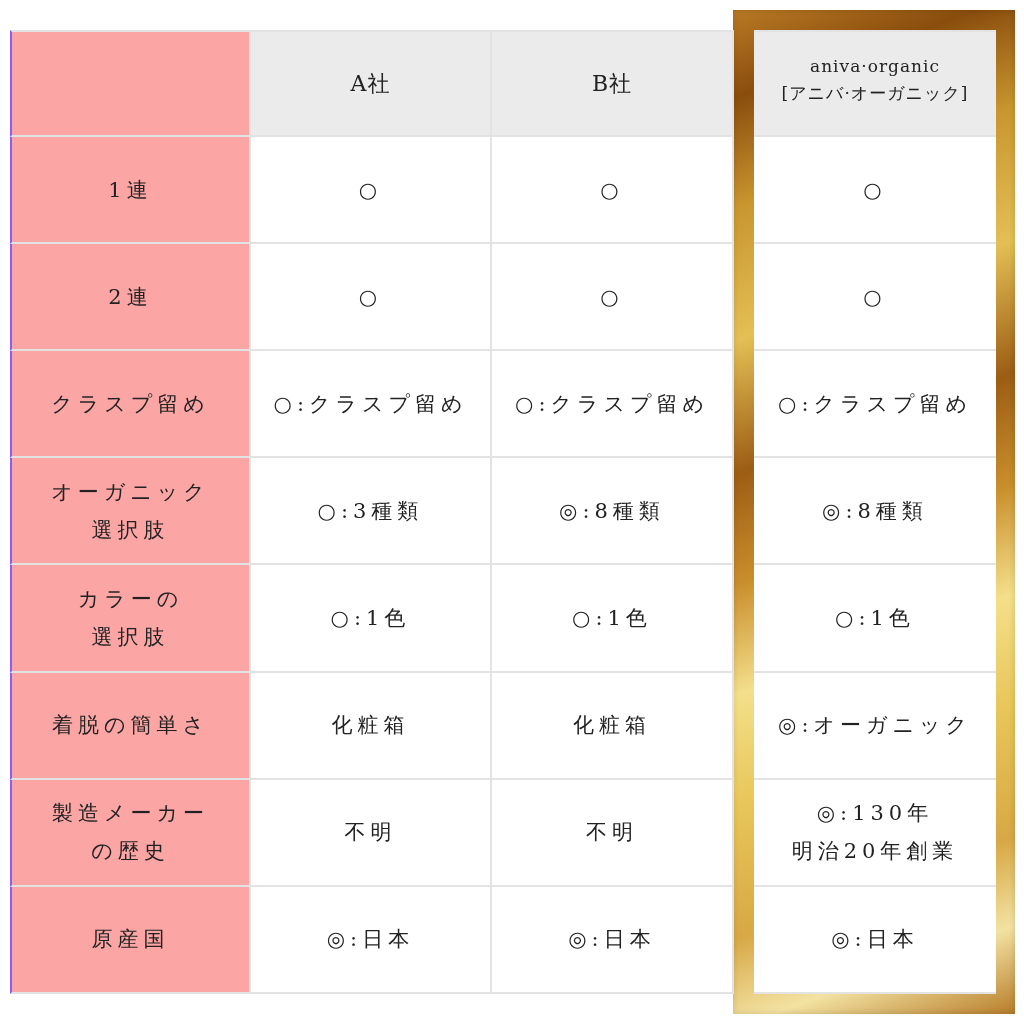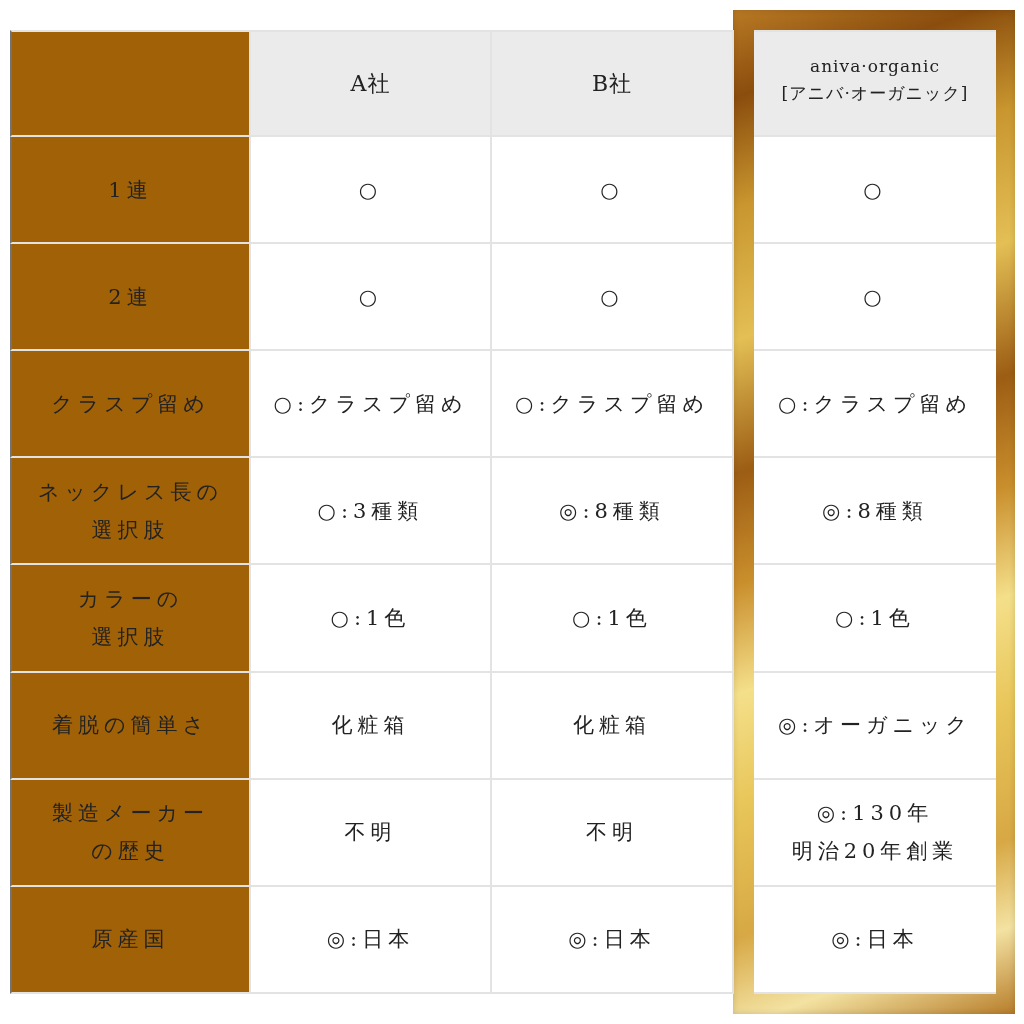--- a/index.html
+++ b/index.html
@@ -19,21 +19,21 @@
     grid-template-rows: repeat(9, 107.1px);
     border-radius: 12px;
   }
   .cell {
     display: flex; align-items: center; justify-content: center; text-align: center;
     font-size: 21px; letter-spacing: 5px; line-height: 38px;
     border-right: 2px solid #e3e3e3; border-bottom: 2px solid #e3e3e3;
     background: #ffffff; white-space: pre-line;
   }
   .cell.head { background: #ebebeb; }
-  .cell.label { background: #a16207; border-left: 2px solid #737373; }
+  .cell.label { background: #fca5a5; border-left: 2px solid #8b5cf6; }
   .row-first .cell { border-top: 2px solid #e3e3e3; }
   .gap { background: transparent; border: none; }
   .cell.brand { font-size: 17px; letter-spacing: 1px; line-height: 27px; padding-bottom: 8px; }
   .cell.company { font-size: 22px; letter-spacing: 1px; }
   .cell.aniva { position: relative; z-index: 2; border-right: none; }
   .row { display: contents; }
 </style>
 </head>
 <body>
 
@@ -67,21 +67,21 @@
 
   <div class="row">
     <div class="cell label">クラスプ留め</div>
     <div class="cell">○:クラスプ留め</div>
     <div class="cell">○:クラスプ留め</div>
     <div class="gap"></div>
     <div class="cell aniva">○:クラスプ留め</div>
   </div>
 
   <div class="row">
-    <div class="cell label">ネックレス長の
+    <div class="cell label">オーガニック
 選択肢</div>
     <div class="cell">○:3種類</div>
     <div class="cell">◎:8種類</div>
     <div class="gap"></div>
     <div class="cell aniva">◎:8種類</div>
   </div>
 
   <div class="row">
     <div class="cell label">カラーの
 選択肢</div>

